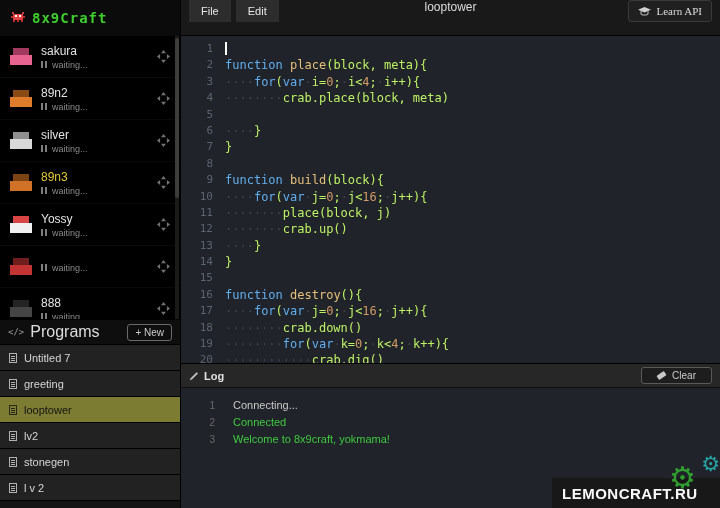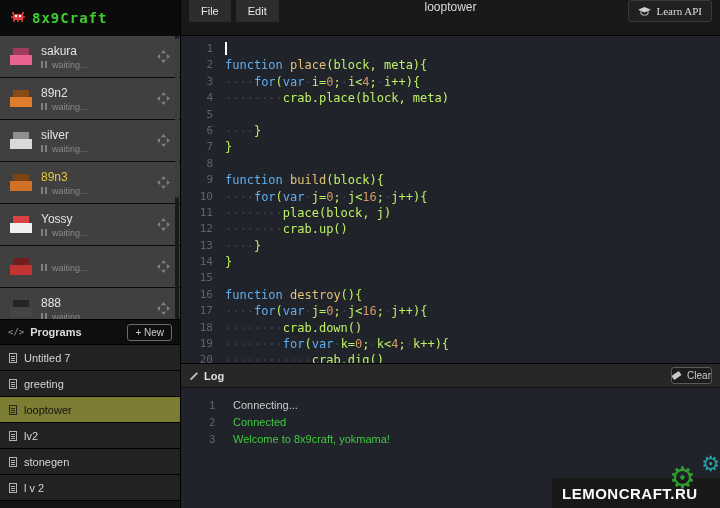--- a/index.html
+++ b/index.html
@@ -20,41 +20,41 @@
   .menubar-title{position:absolute;left:0;right:0;text-align:center;color:#dcdcdc;font-size:12px;
                  pointer-events:none}
   .learn-api{margin-left:auto;display:flex;align-items:center;gap:5px;background:#202020;
              border:1px solid #3a3a3a;border-radius:3px;color:#ddd;font-size:11px;padding:4px 9px;
              cursor:pointer;position:relative;z-index:1;font-family:Liberation Serif, serif}
 
   
   .sidebar{position:absolute;left:0;top:36px;width:181px;bottom:0;background:#141414;
            border-right:1px solid #000}
   .player-list{position:relative;height:283px;overflow:hidden}
-  .player-row{position:relative;height:42px;background:#404040;border-bottom:1px solid #0a0a0a;
+  .player-row{position:relative;height:42px;background:#000000;border-bottom:1px solid #0a0a0a;
               display:flex;align-items:center;padding:0 10px;cursor:pointer}
   .avatar{width:22px;height:17px;margin-right:9px;flex:none}
   .av-top{height:7px;width:16px;margin:0 auto}
   .av-bottom{height:10px;width:22px}
   .pinfo{flex:1;min-width:0}
   .pname{font-size:12px;color:#e4e4e4;line-height:14px}
   .player-row.selected .pname{color:#e3c83b}
   .pstatus{display:flex;align-items:center;color:#8a8a8a;font-size:9px;margin-top:2px}
   .pause-icon{display:inline-block;width:7px;height:7px;position:relative;margin-right:4px;flex:none}
   .pause-icon::before,.pause-icon::after{content:"";position:absolute;top:0;width:2px;height:7px;background:#7e7e7e}
   .pause-icon::before{left:0}.pause-icon::after{left:4px}
   .compass{width:13px;height:13px;flex:none;opacity:.8;cursor:pointer}
   .scrollbar-track{position:absolute;right:1px;top:0;bottom:0;width:4px;background:#1a1a1a;z-index:2}
   .scrollbar-thumb{position:absolute;right:1px;top:2px;width:4px;height:160px;background:#3d3d3d;
                    border-radius:2px;z-index:3;cursor:pointer}
 
   .programs-header{height:26px;background:#0e0e0e;border-top:1px solid #000;border-bottom:1px solid #000;
                    display:flex;align-items:center;padding:0 8px;gap:6px}
   .code-glyph{color:#9a9a9a;font-size:9px;font-family:"DejaVu Sans Mono",monospace}
-  .programs-title{color:#ddd;font-size:11px;font-weight:bold;flex:1}
+  .programs-title{color:#ddd;font-size:16px;font-weight:normal;flex:1}
   .new-btn{border:1px solid #6a6a6a;border-radius:3px;background:transparent;color:#ccc;font-size:10px;
            padding:2px 7px;cursor:pointer;font-family:inherit}
   .program-row{height:26px;background:#222;border-bottom:1px solid #000;display:flex;align-items:center;
                padding:0 9px;color:#d6d6d6;font-size:11px;cursor:pointer}
   .program-row.selected{background:#7c7c33;color:#141414}
   .file-icon{display:inline-block;width:8px;height:10px;border:1px solid currentColor;margin-right:7px;
              position:relative;opacity:.8;flex:none}
   .file-icon::after{content:"";position:absolute;left:1px;top:2px;width:4px;height:1px;background:currentColor;
                     box-shadow:0 2px 0 currentColor,0 4px 0 currentColor}
 
@@ -72,21 +72,21 @@
   .cursor{display:inline-block;width:2px;height:13px;background:#fff;vertical-align:middle;
           transform:translateY(-1px)}
 
   
   .logpanel{position:absolute;left:181px;top:363px;right:0;bottom:0;background:#20232a;
             border-top:1px solid #000}
   .log-header{height:24px;background:#272727;display:flex;align-items:center;padding:0 8px;
               border-bottom:1px solid #101010}
   .log-title{color:#e0e0e0;font-size:11px;font-weight:bold;margin-left:5px}
   .clear-btn{margin-left:auto;display:flex;align-items:center;gap:6px;background:#1d1d1d;
-             border:1px solid #5a5a5a;border-radius:3px;color:#ccc;font-size:10px;padding:2px 0;
+             border:1px solid #5a5a5a;border-radius:3px;color:#ccc;font-size:10px;padding:2px 15px;
              cursor:pointer;font-family:inherit}
   .eraser{display:inline-block;width:9px;height:5px;background:#c8c8c8;transform:rotate(-35deg);
           border-radius:1px}
   .log-lines{padding-top:9px}
   .log-line{display:flex;line-height:17px;font-size:11px}
   .log-gutter{width:52px;text-align:right;padding-right:18px;color:#6a6a6a;font-size:10px;flex:none}
   .log-plain{color:#c9c9c9}
   .log-green{color:#3fca3f}
 
   

